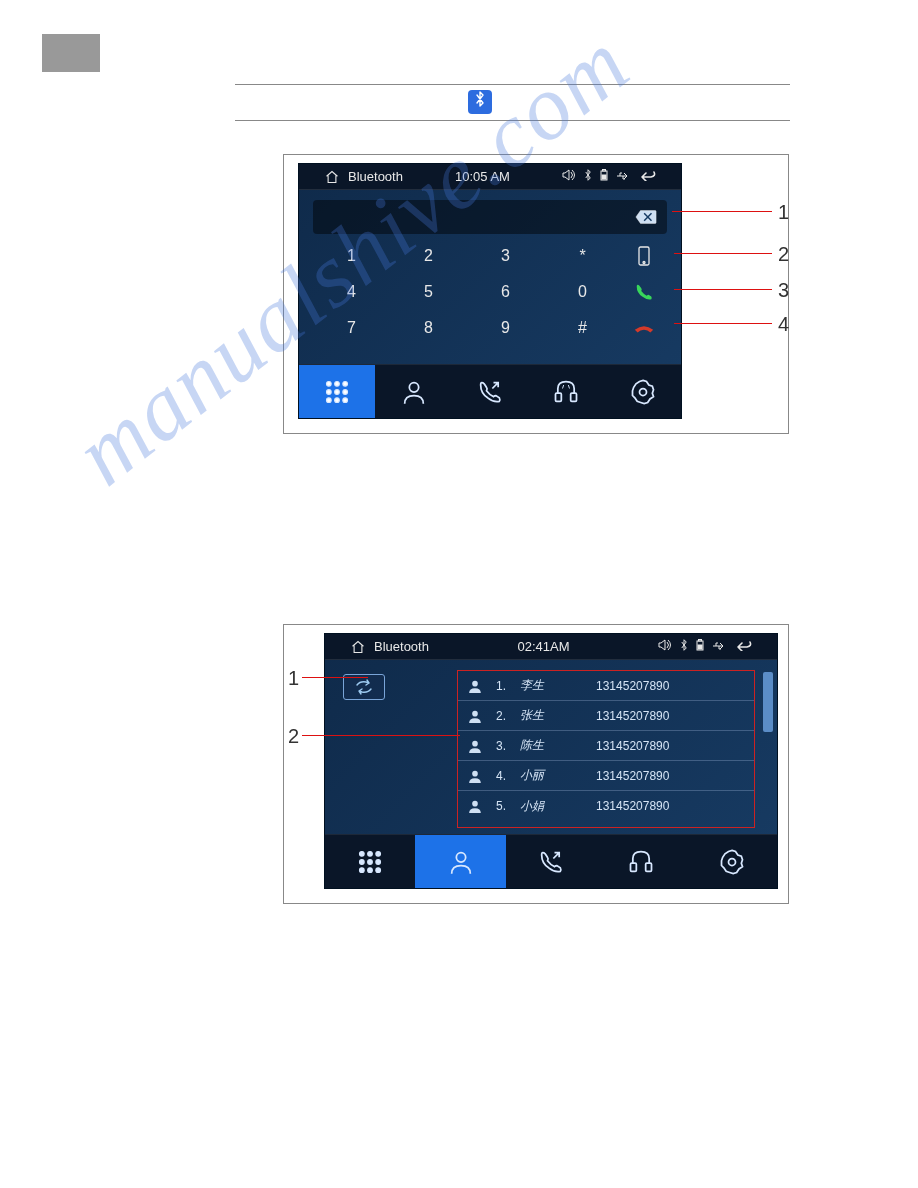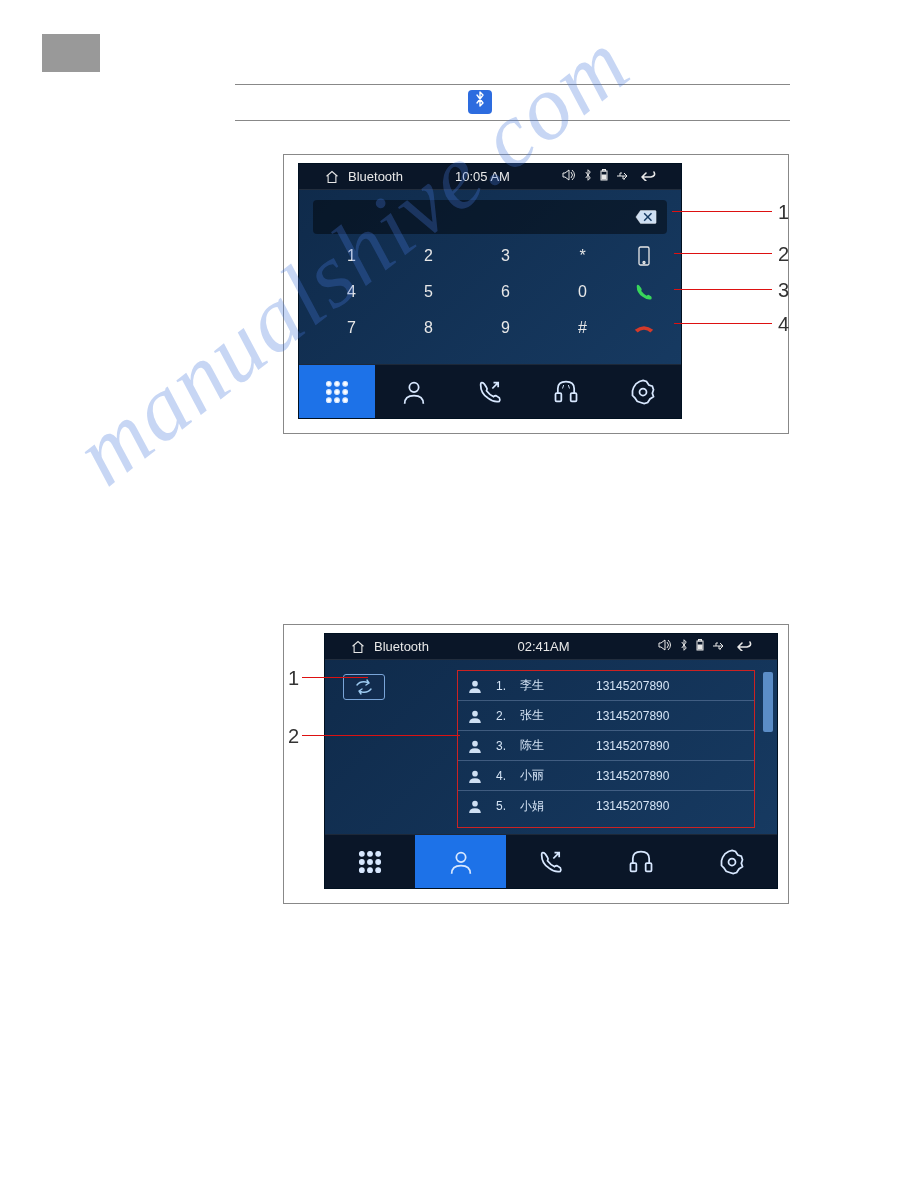--- a/index.html
+++ b/index.html
@@ -129,21 +129,21 @@
     border-bottom:1px solid rgba(200,220,255,0.25);
     display:flex; align-items:center;
     color:#d5e4f5;
     font-size:12px;
     gap:14px;
     padding-left:10px;
     cursor:pointer;
   }
   .contact-row:last-child { border-bottom:none; }
   .contact-row .person-ic { width:14px; height:14px; display:inline-flex; }
-  .contact-row .cname { width:62px; }
+  .contact-row .cname { width:62px;font-style:italic; }
   .scrollbar {
     position:absolute;
     right:4px; top:38px;
     width:10px; height:60px;
     background:#5b8dc7;
     border-radius:2px;
   }
   .watermark {
     position:absolute;
     left:120px; top:400px;

